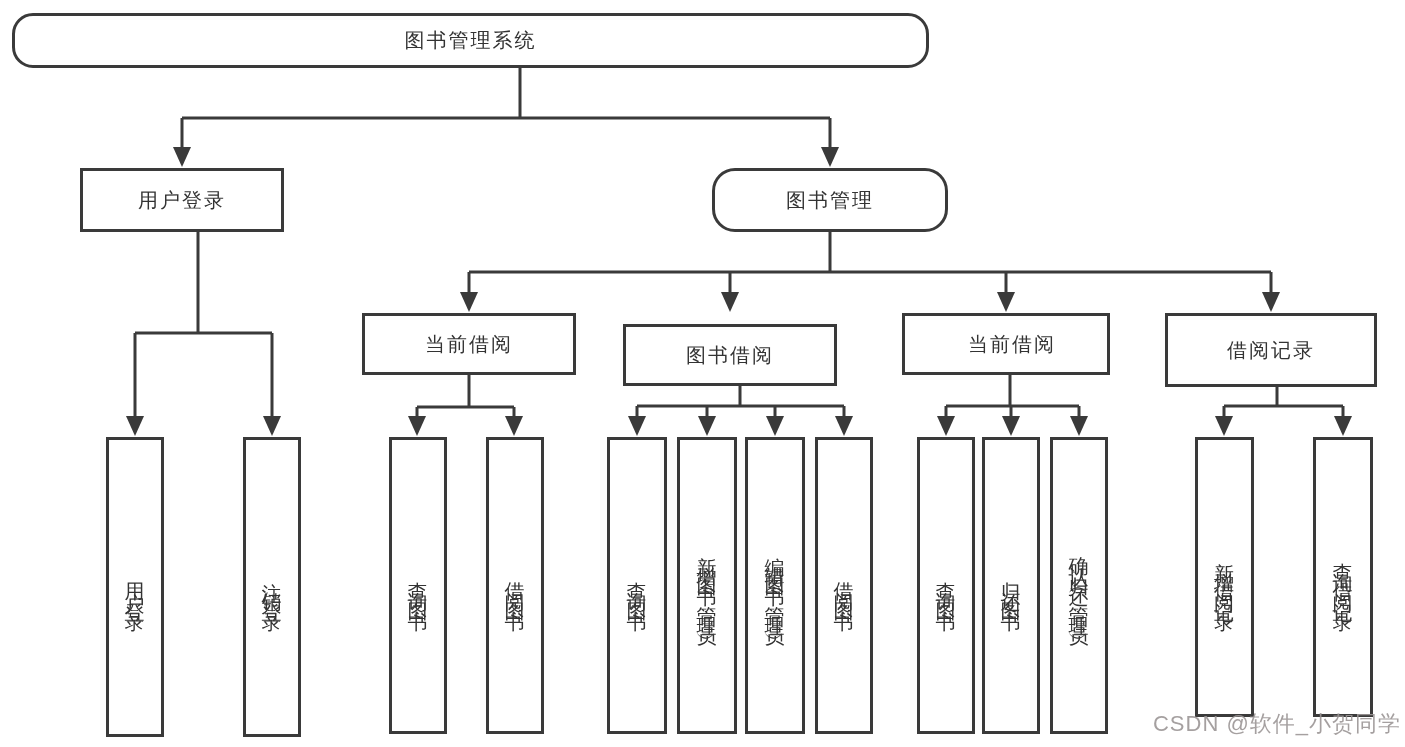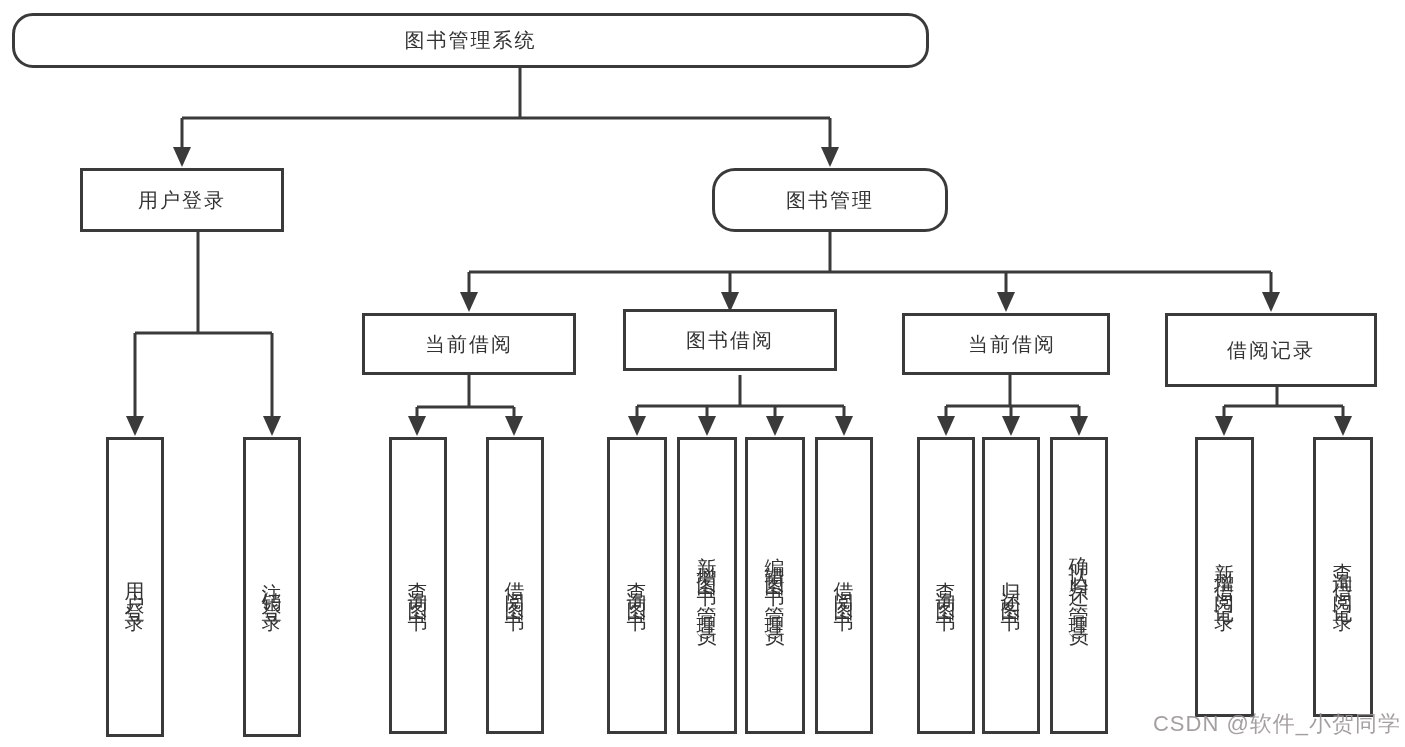--- a/index.html
+++ b/index.html
@@ -16,21 +16,21 @@
   .hbox{letter-spacing:2px;}
   .vbox{
     writing-mode:vertical-rl;text-orientation:mixed;
     letter-spacing:10px;white-space:normal;line-height:1;
   }
   
   .b-root{left:12px;top:13px;width:917px;height:55px;border-radius:21px;}
   .b-login{left:80px;top:168px;width:204px;height:64px;}
   .b-mgmt{left:712px;top:168px;width:236px;height:64px;border-radius:23px;}
   .b-l3a{left:362px;top:313px;width:214px;height:62px;}
-  .b-l3b{left:623px;top:309px;width:214px;height:62px;}
+  .b-l3b{left:623px;top:324px;width:214px;height:62px;}
   .b-l3c{left:902px;top:313px;width:208px;height:62px;padding-left:12px;}
   .b-l3d{left:1165px;top:313px;width:212px;height:74px;}
   .b-a1{left:106px;top:437px;width:58px;height:300px;}
   .b-a2{left:243px;top:437px;width:58px;height:300px;}
   .b-b1{left:389px;top:437px;width:58px;height:297px;}
   .b-b2{left:486px;top:437px;width:58px;height:297px;}
   .b-c1{left:607px;top:437px;width:60px;height:297px;}
   .b-c2{left:677px;top:437px;width:60px;height:297px;}
   .b-c3{left:745px;top:437px;width:60px;height:297px;}
   .b-c4{left:815px;top:437px;width:58px;height:297px;}

